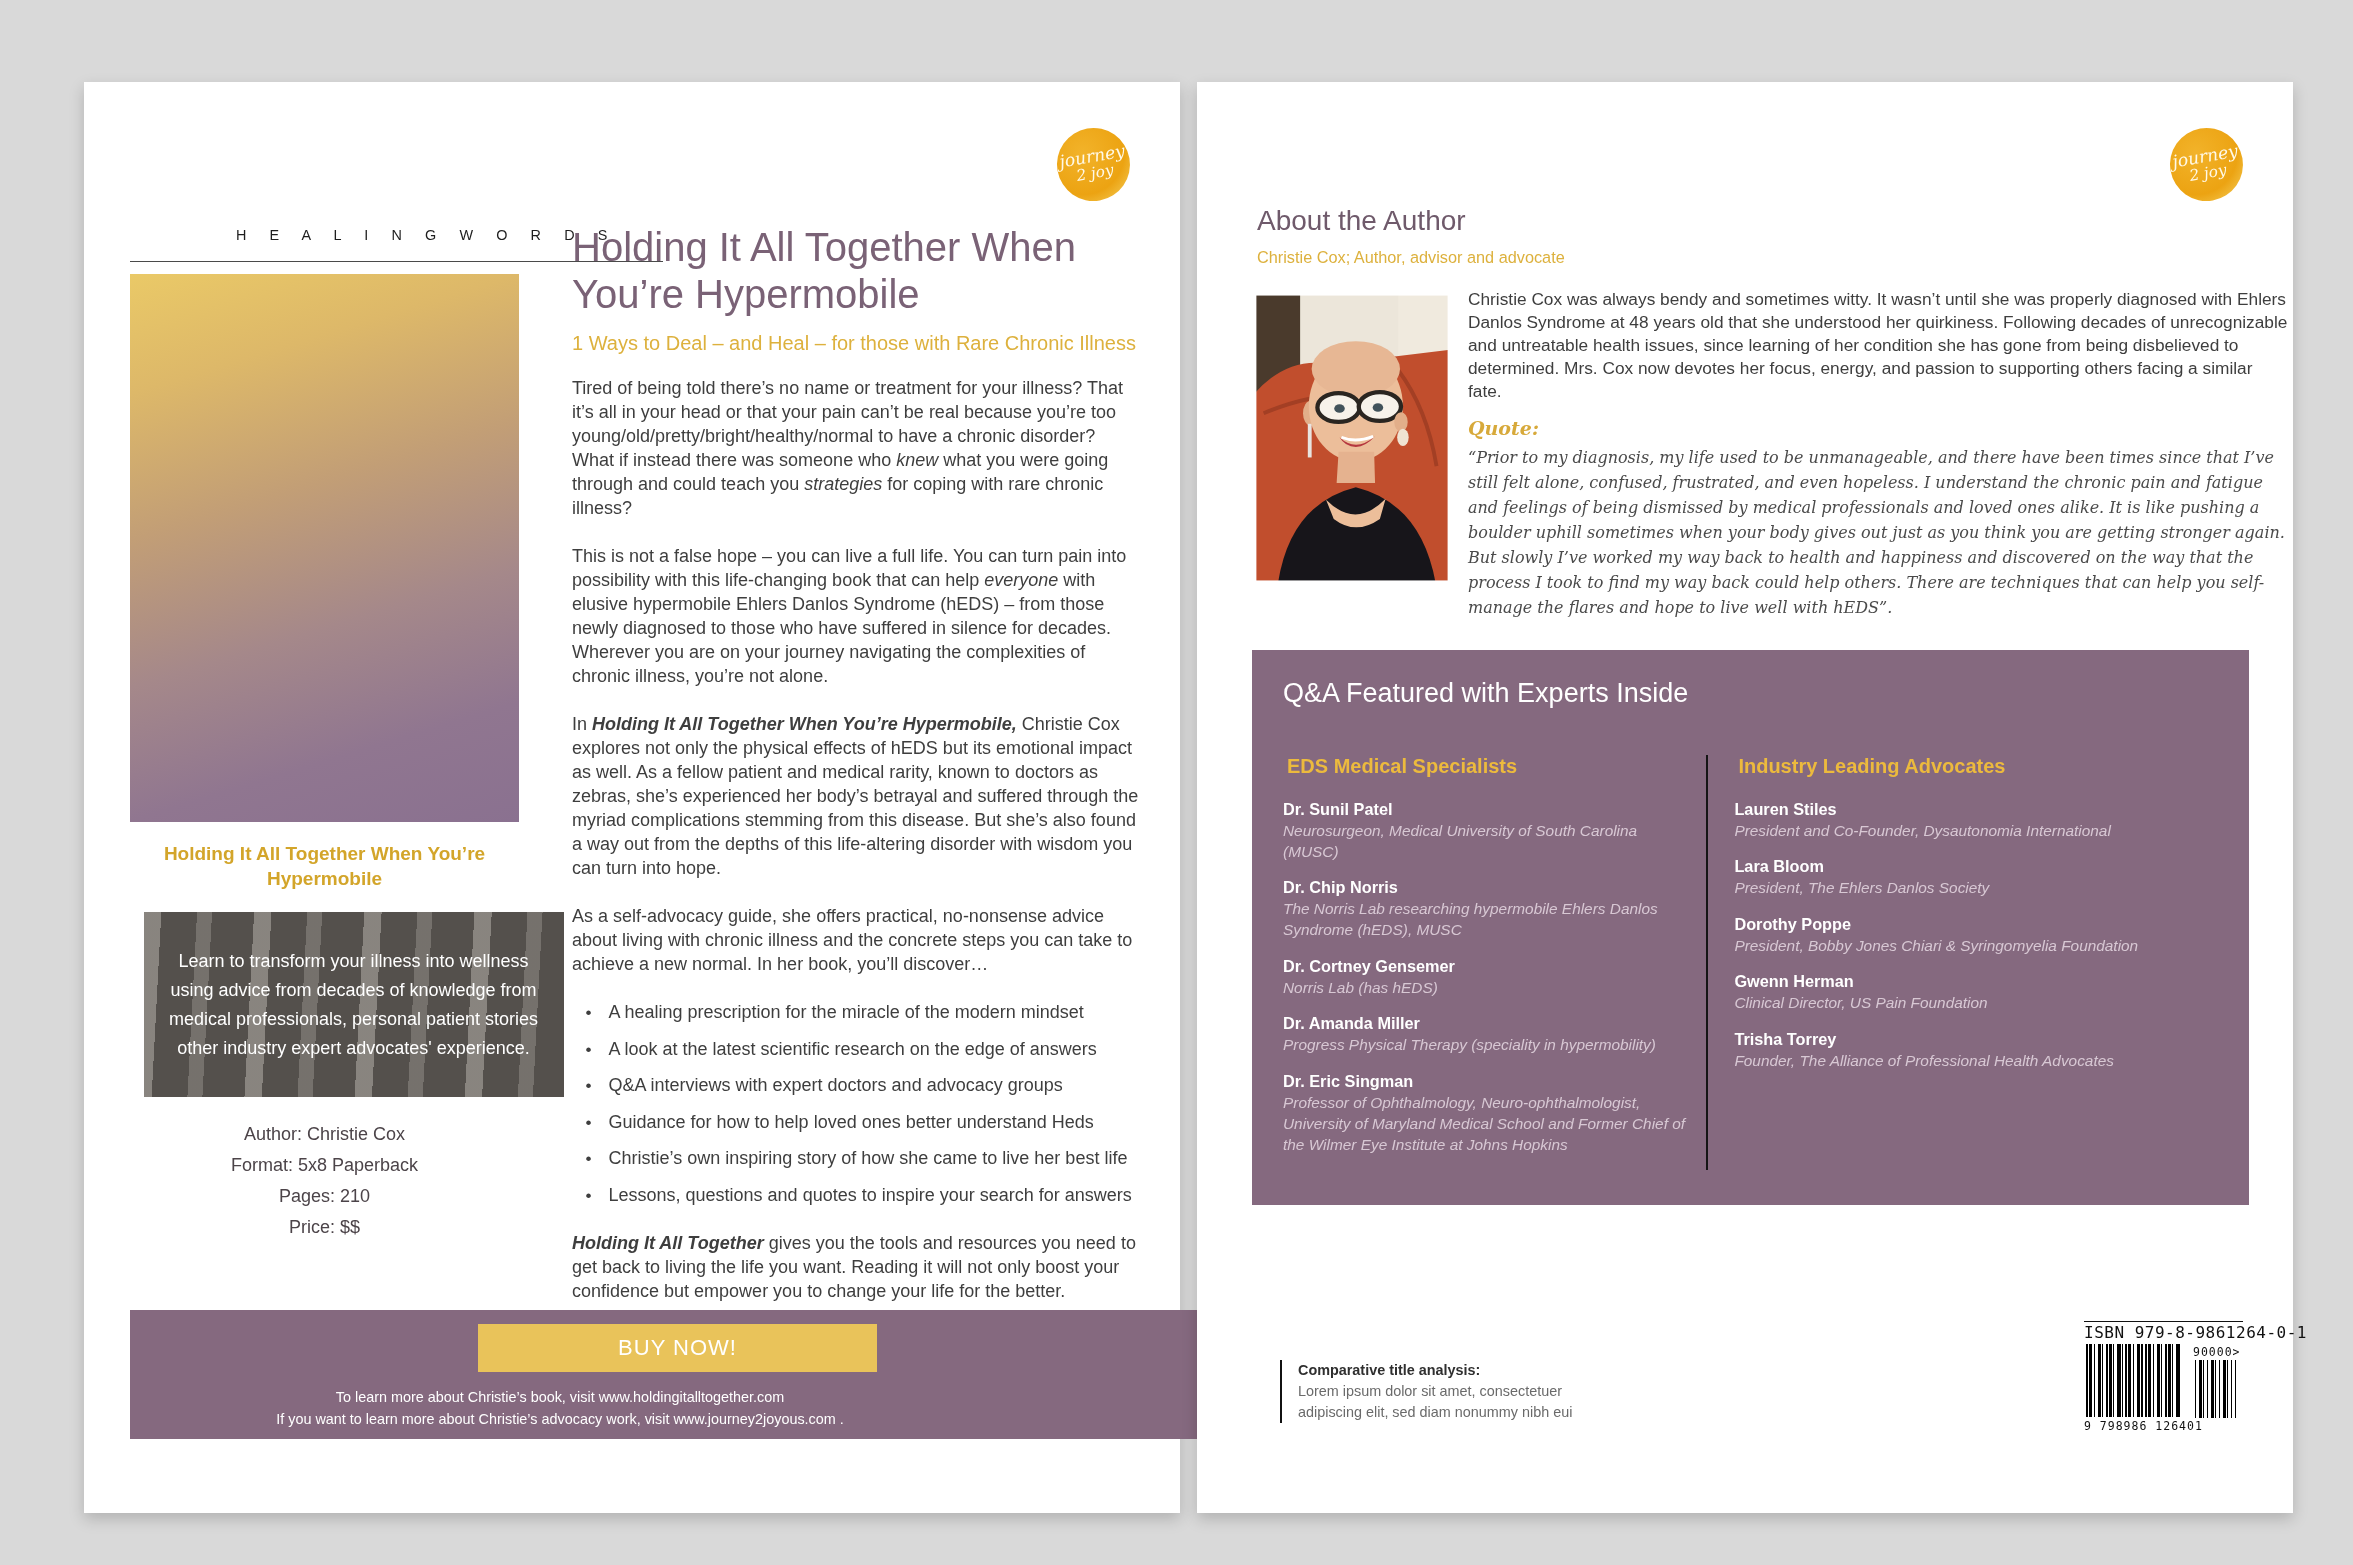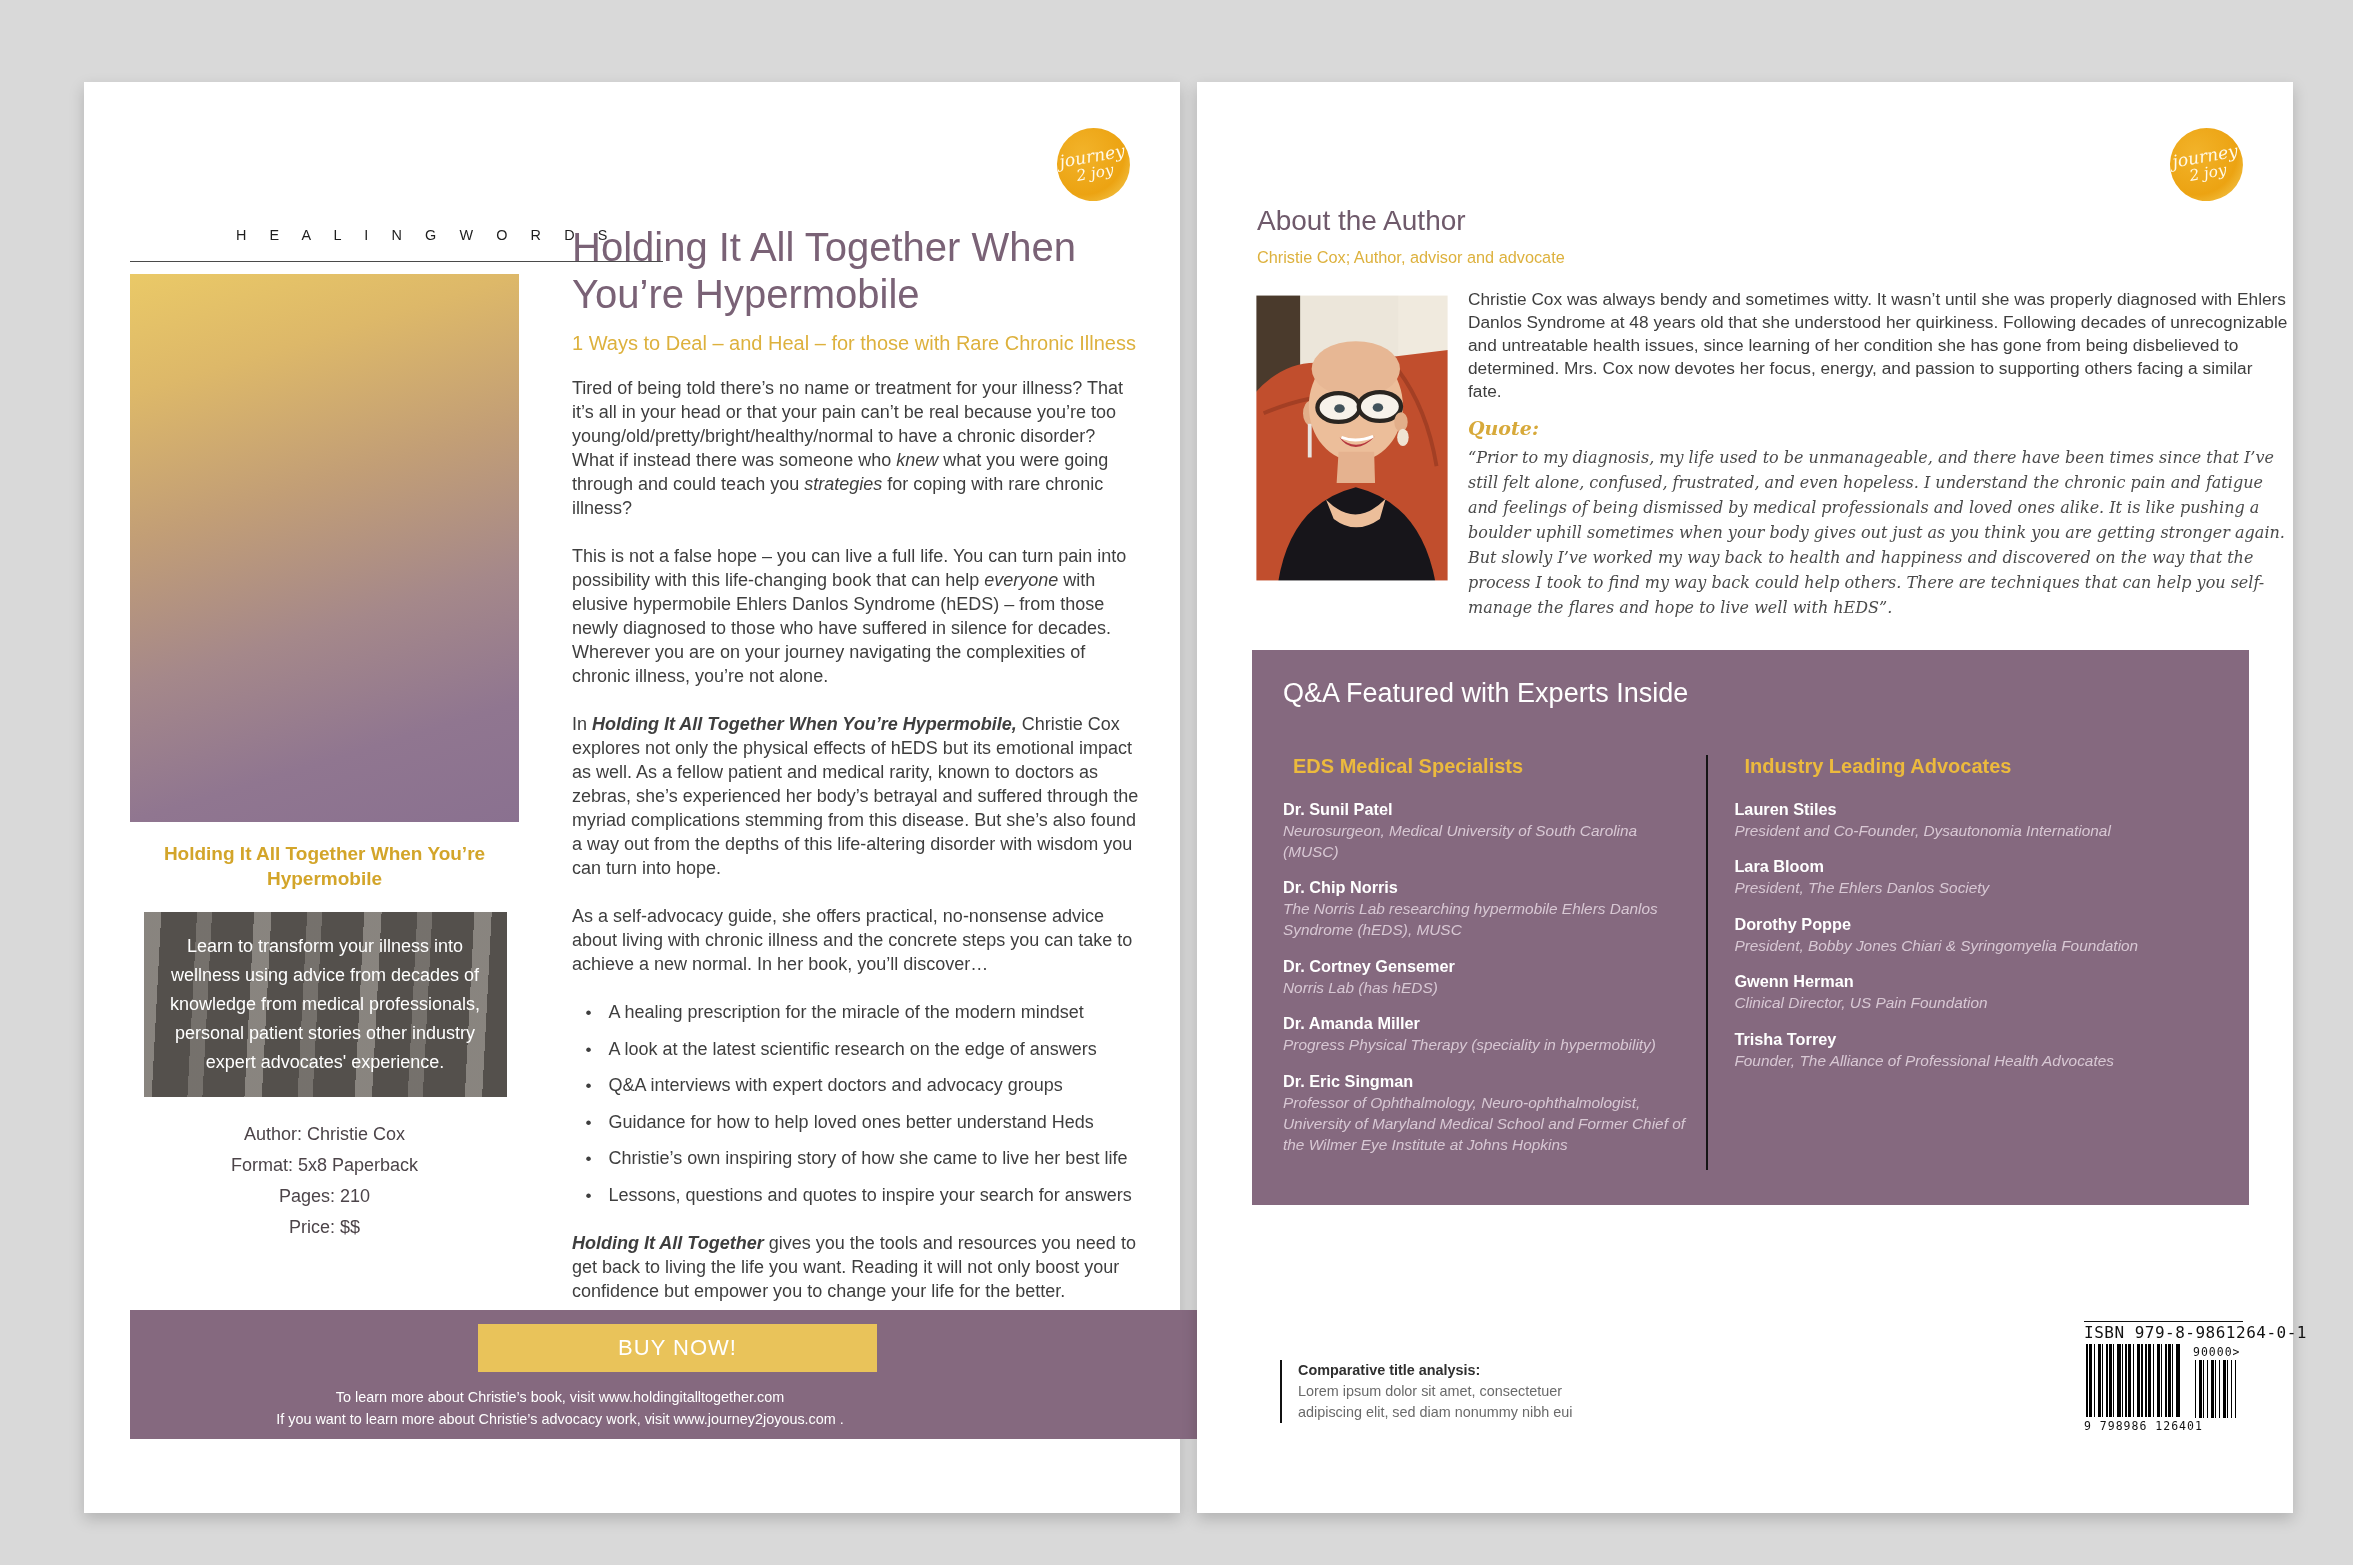--- a/index.html
+++ b/index.html
@@ -26,21 +26,21 @@
 
   
   .col-narrow{position:absolute;left:46px;top:0;width:533px;}
   .imprint{position:absolute;top:145px;width:533px;text-align:right;
            font-size:14.4px;letter-spacing:9.6px;color:#1e1e1e;}
   .rule{position:absolute;top:179px;width:533px;border-bottom:1.4px solid #4a4a4a;}
   .cover{position:absolute;top:192px;left:0;width:389px;height:548px;
          background:linear-gradient(163deg,#eac967 0%,#ddb869 18%,#c29e76 40%,#a5888a 62%,#907690 82%,#8a7190 100%);}
   .cover-title{position:absolute;top:760px;left:0;width:389px;text-align:center;
                font-size:19px;font-weight:bold;color:#d3a52a;line-height:1.3;}
-  .zebra{position:absolute;top:830px;left:13.5px;width:363px;height:185px;
+  .zebra{position:absolute;top:830px;left:13.5px;width:420px;height:185px;
          background-color:#54504c;
          background-image:repeating-linear-gradient(93deg,
             rgba(235,230,222,0.35) 0 17.3px, rgba(235,230,222,0) 17.3px 53px,
             rgba(235,230,222,0.22) 53px 68px, rgba(235,230,222,0) 68px 110px);
          color:#ffffff;display:flex;align-items:center;justify-content:flex-start;
          text-align:center;font-size:18px;line-height:29px;padding:0 21px;box-sizing:border-box;}
   .meta{position:absolute;top:1037px;left:0;width:389px;text-align:center;
         font-size:18px;line-height:31px;color:#4c4449;}
 
   .col-main{position:absolute;left:488px;top:0;width:567px;}
@@ -72,21 +72,21 @@
   .quote-text{position:absolute;left:271px;top:363px;width:826px;
               font-family:"DejaVu Serif",serif;font-style:italic;font-size:16px;line-height:25px;color:#4a4a4a;}
 
   .qa-panel{position:absolute;left:55px;top:568px;width:997px;height:555px;background:#85697f;
             box-sizing:border-box;padding:28px 31px;color:#fff;}
   .qa-h{font-size:27px;font-weight:normal;color:#ffffff;margin:0 0 46px 0;}
   .qa-cols{display:flex;}
   .qa-col1{width:423px;padding-right:19px;box-sizing:border-box;}
   .qa-div{width:2.4px;background:#151515;margin-right:26px;}
   .qa-col2{flex:1;}
-  .qa-col-h{font-size:20px;font-weight:bold;color:#ecba3d;margin:0 0 21px 10px;}
+  .qa-col-h{font-size:20px;font-weight:bold;color:#ecba3d;margin:0 0 21px 4px;}
   .person{margin-bottom:15.4px;}
   .person .nm{font-size:16.3px;font-weight:bold;color:#ffffff;line-height:21px;}
   .person .rl{font-size:15.4px;font-style:italic;color:#d8c8d4;line-height:21px;}
 
   .bottom-row{position:absolute;left:67px;top:1278px;display:flex;font-size:14.4px;line-height:21px;}
   .bcol1{width:288px;}
   .bdiv{width:1.4px;background:#111;margin:0 16.3px;}
   .bcol2{width:327px;}
   .blabel{font-weight:bold;color:#2f2f2f;}
   .btext{color:#6a6a6a;}

